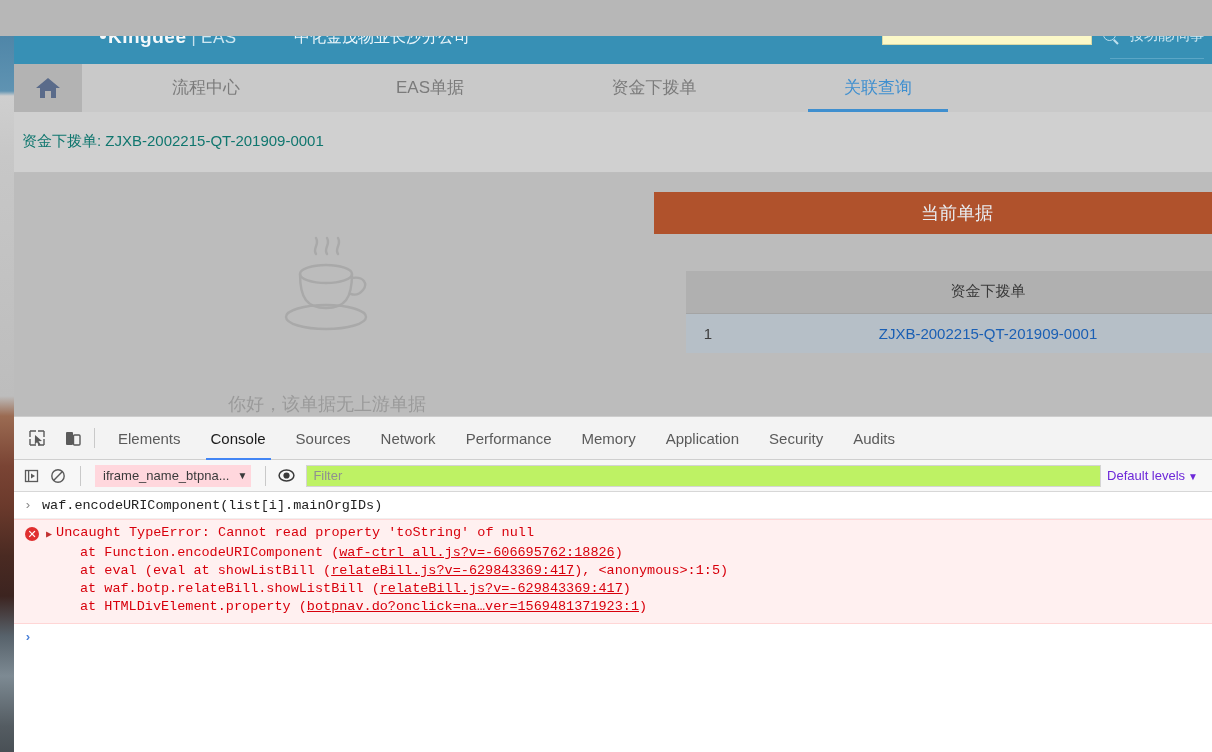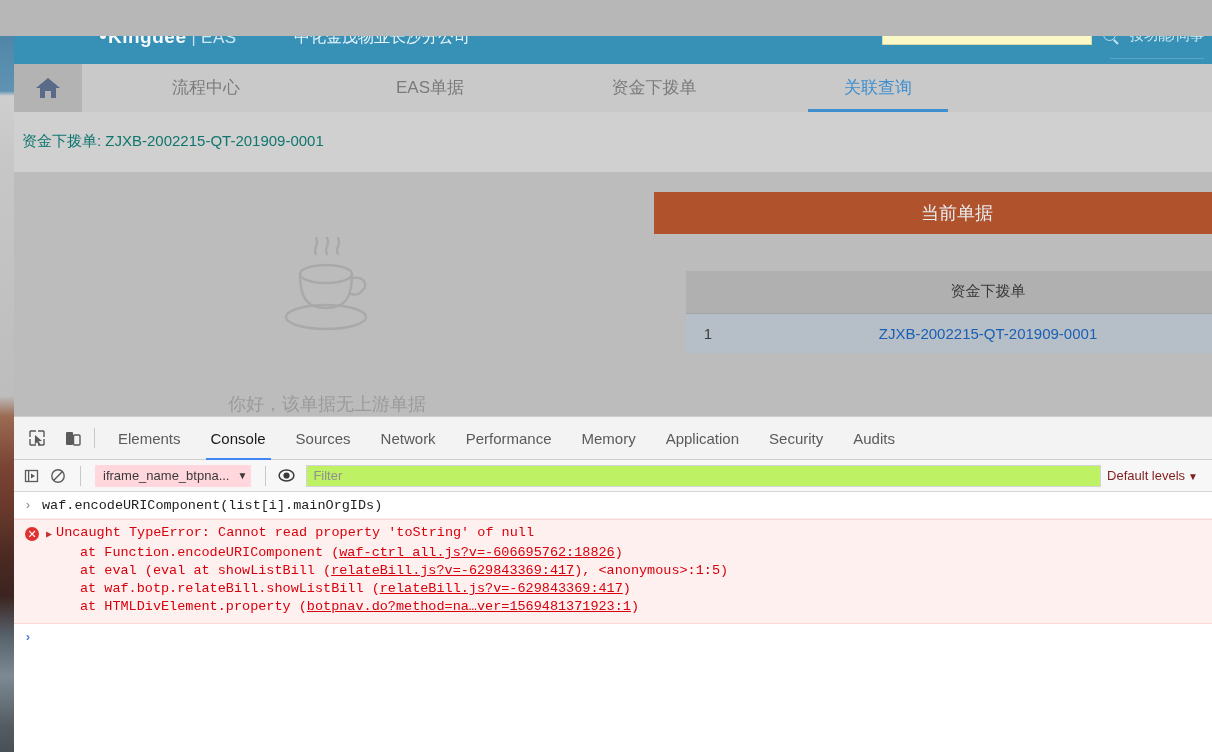--- a/index.html
+++ b/index.html
@@ -183,21 +183,21 @@
     max-width: 170px; margin: 0 6px;
   }
   .ctx-select .ctxlabel { white-space: nowrap; overflow: hidden; text-overflow: ellipsis; }
   .ctx-select .caret { margin-left: 8px; font-size: 10px; }
   .filter-input {
     flex: 1; height: 22px; border: 1px solid #d4d4d4; background: #bef264;
     font-size: 13px; color: #333; padding: 0 6px; margin: 0 6px;
     font-family: "Liberation Sans", sans-serif;
   }
   .filter-input::placeholder { color: #909090; }
-  .levels { font-size: 13px; color: #7f1d1d; cursor: pointer; padding-right: 8px; white-space: nowrap; }
+  .levels { font-size: 13px; color: #6d28d9; cursor: pointer; padding-right: 8px; white-space: nowrap; }
   .levels .caret { font-size: 10px; margin-left: 3px; }
 
   .dt-console {
     position: absolute; left: 0; right: 0; top: 76px; bottom: 0; background: #fff;
     font-family: "Liberation Mono", "DejaVu Sans Mono", monospace; font-size: 13.5px;
   }
   .line-input {
     display: flex; align-items: flex-start; padding: 5px 0 5px 10px;
     border-bottom: 1px solid #f0f0f0; color: #222;
   }
@@ -386,21 +386,21 @@
         <span class="err-ico">✕</span>
         <div class="err-body">
           <div class="err-head">
             <span class="tri">▶</span>
             <span class="err-msg">Uncaught TypeError: Cannot read property 'toString' of null</span>
           </div>
           <div class="stack">
             <div class="row"><span>at Function.encodeURIComponent (</span><span class="lnk">waf-ctrl_all.js?v=-606695762:18826</span><span>)</span></div>
             <div class="row"><span>at eval (eval at showListBill (</span><span class="lnk">relateBill.js?v=-629843369:417</span><span>), &lt;anonymous&gt;:1:5)</span></div>
             <div class="row"><span>at waf.botp.relateBill.showListBill (</span><span class="lnk">relateBill.js?v=-629843369:417</span><span>)</span></div>
-            <div class="row"><span>at HTMLDivElement.property (</span><span class="lnk">botpnav.do?method=na…ver=1569481371923:1</span><span>)</span></div>
+            <div class="row"><span>at HTMLDivElement.property (</span><span class="lnk">botpnav.do?onclick=na…ver=1569481371923:1</span><span>)</span></div>
           </div>
         </div>
       </div>
 
       <div class="prompt-row">
         <span class="chev blue">›</span>
         <span></span>
       </div>
 
     </div>

